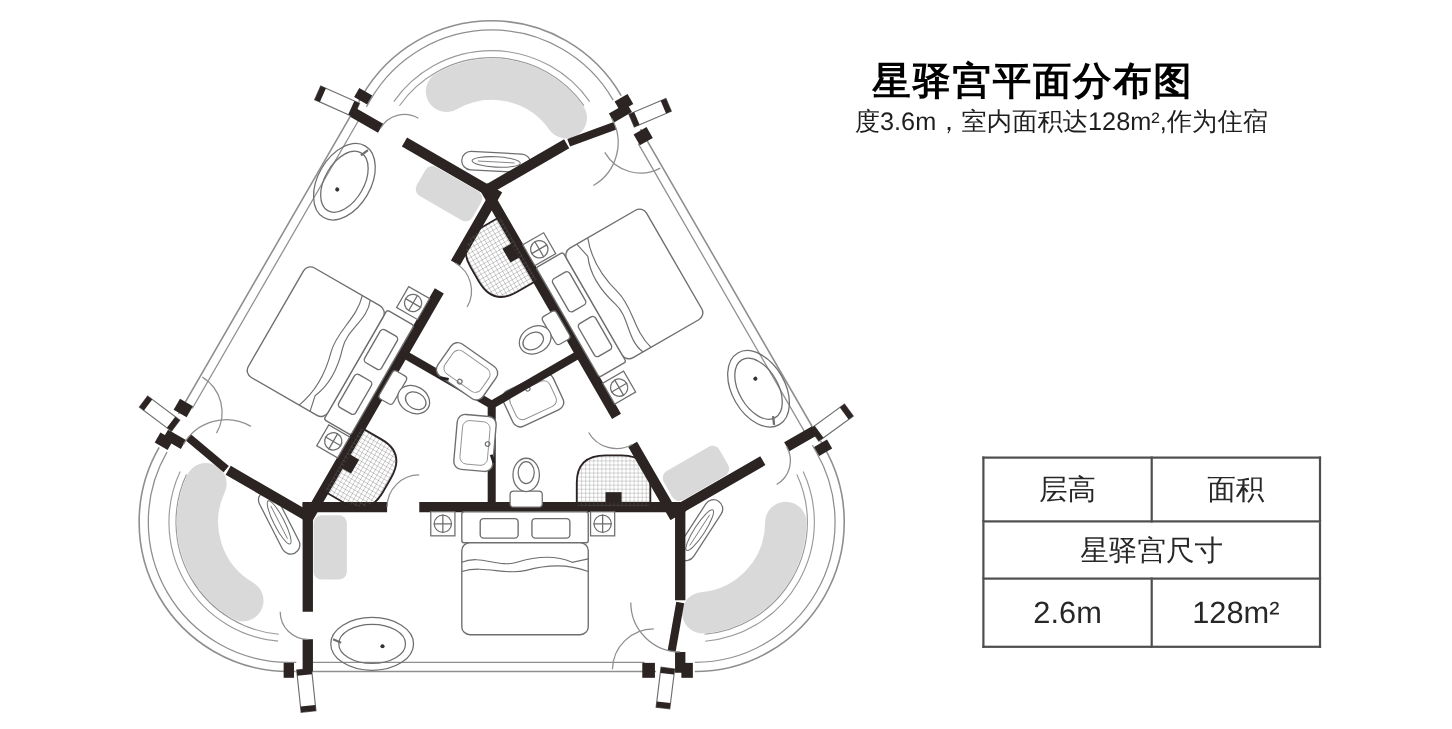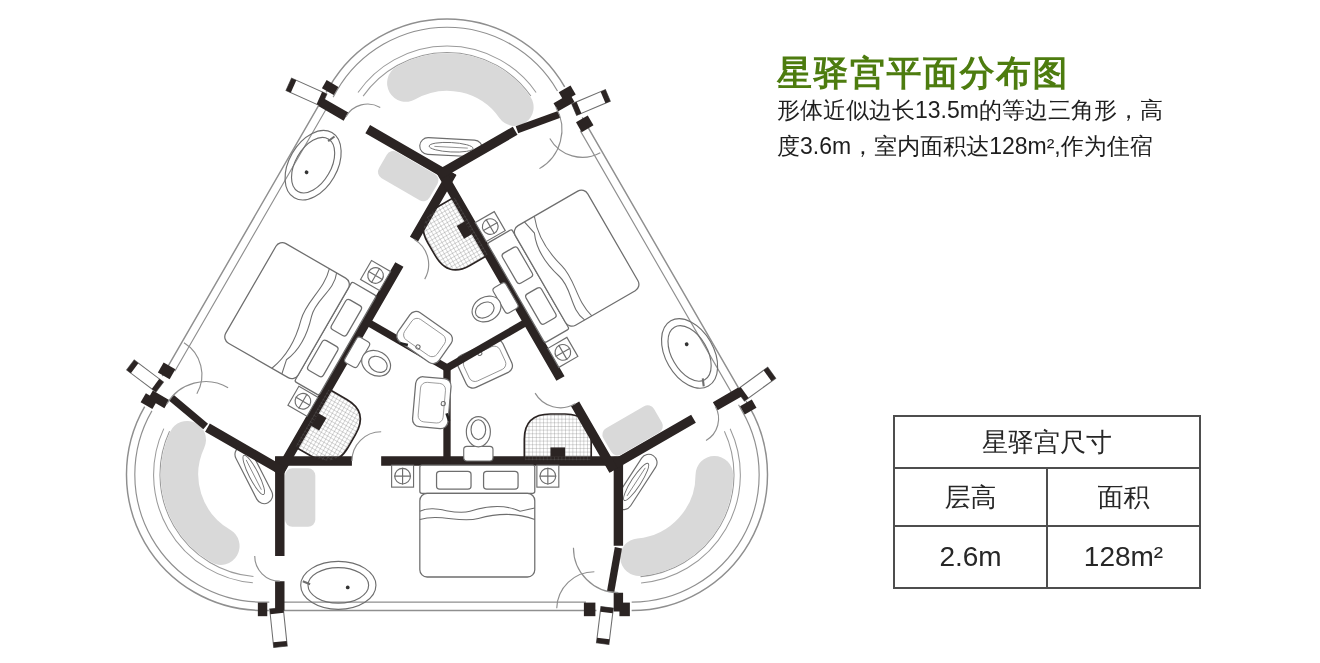--- a/index.html
+++ b/index.html
@@ -4,22 +4,22 @@
 <style>
   html,body{margin:0;padding:0;}
   body{
     width:1320px;height:663px;position:relative;overflow:hidden;
     background:#ffffff;
     font-family:"Liberation Sans","DejaVu Sans",sans-serif;
   }
   .plan-svg{position:absolute;left:0;top:0;}
   .info-col{position:absolute;left:777px;top:0;width:430px;}
   .page-title{
-    position:absolute;left:0;top:27px;width:430px;
-    font-size:35px;font-weight:700;color:#4d7c0f;letter-spacing:1.5px;
+    position:absolute;left:16px;top:27px;width:430px;
+    font-size:35px;font-weight:700;color:#000000;letter-spacing:1.5px;
     white-space:nowrap;
   }
   .desc{
     position:absolute;left:0;top:93px;width:420px;
     font-size:23px;line-height:35.5px;color:#1e1e1e;font-weight:400;
   }
   .desc div{white-space:nowrap;}
   .spec-table{
     position:absolute;left:893px;top:415px;width:308px;
     border-collapse:collapse;table-layout:fixed;color:#272727;
@@ -156,32 +156,31 @@
     <g>
       <use href="#wingU" transform="rotate(-120 447 368)"></use>
     </g>
     <circle cx="447" cy="368" r="3.4" fill="#2b2423"></circle>
   </g>
 </svg>
 
 <div class="info-col">
   <h1 class="page-title">星驿宫平面分布图</h1>
   <div class="desc">
-    <div>形体近似边长13.5m的等边三角形，高</div>
     <div>度3.6m，室内面积达128m²,作为住宿</div>
   </div>
 </div>
 
 <table class="spec-table">
   <tbody>
     <tr>
-      <th class="tbl-title" colspan="2">星驿宫尺寸</th>
+      <td class="hd">层高</td>
+      <td class="hd">面积</td>
     </tr>
     <tr>
-      <td class="hd">层高</td>
-      <td class="hd">面积</td>
+      <th class="tbl-title" colspan="2">星驿宫尺寸</th>
     </tr>
     <tr>
       <td class="val">2.6m</td>
       <td class="val">128m²</td>
     </tr>
   </tbody>
 </table>
 
 </body></html>

